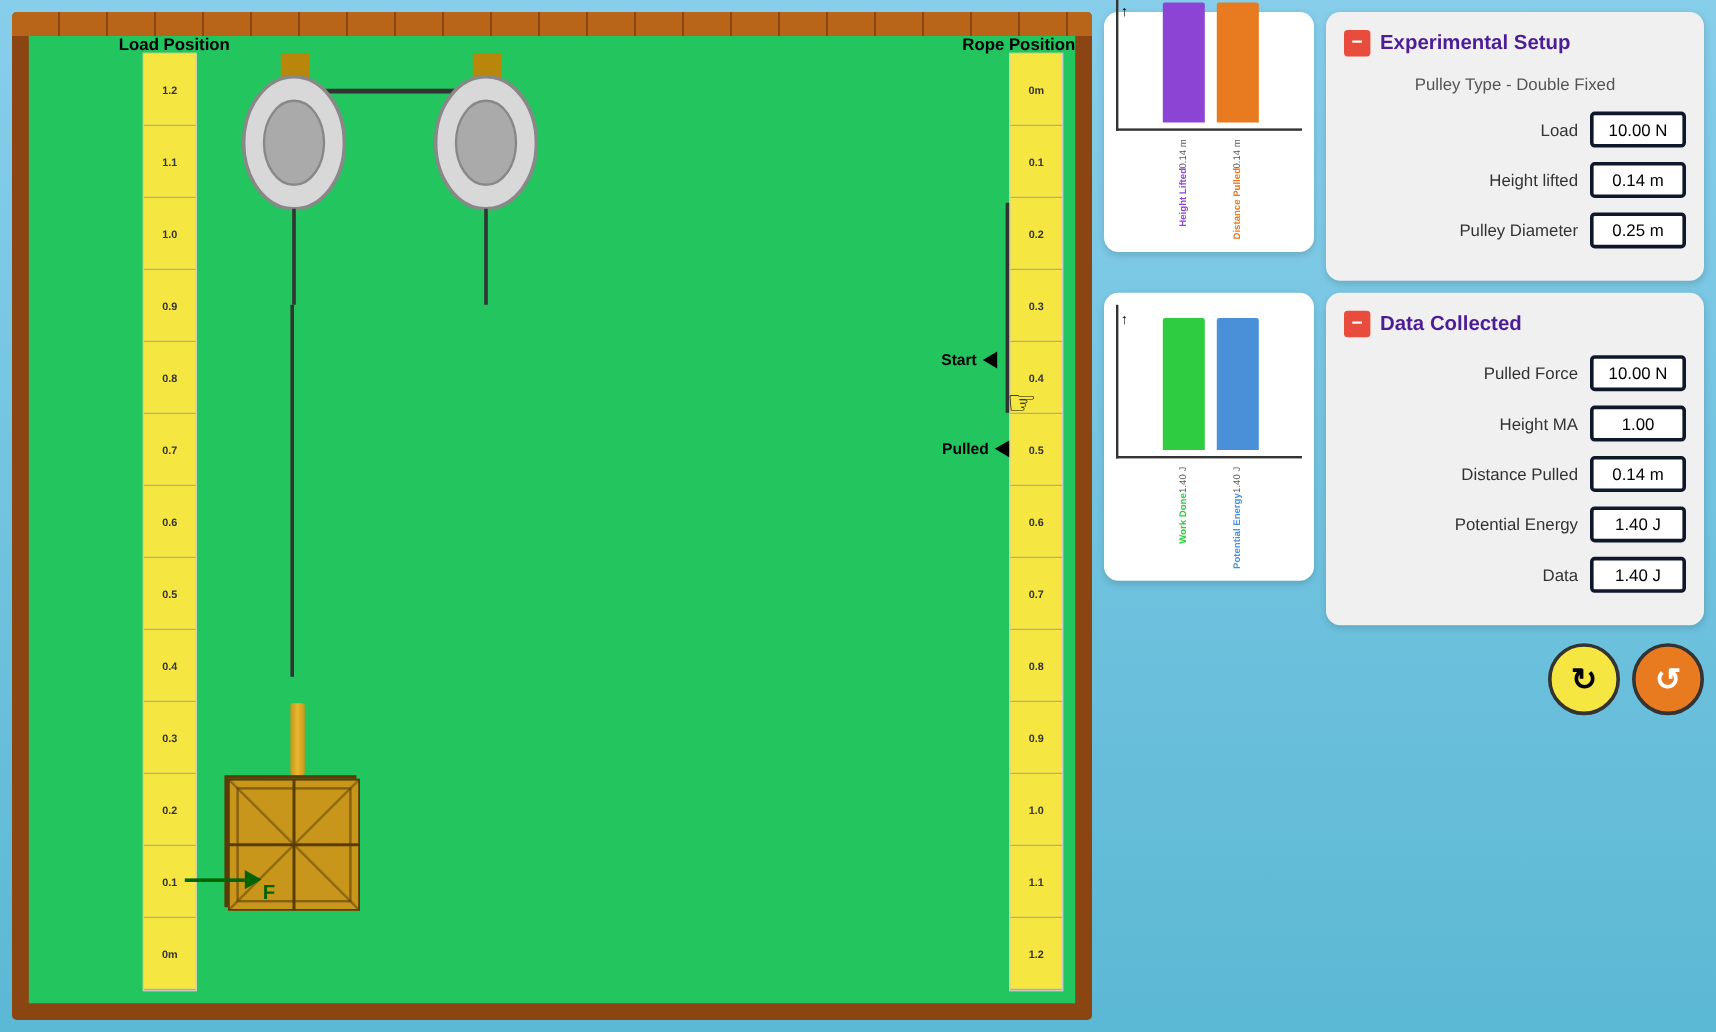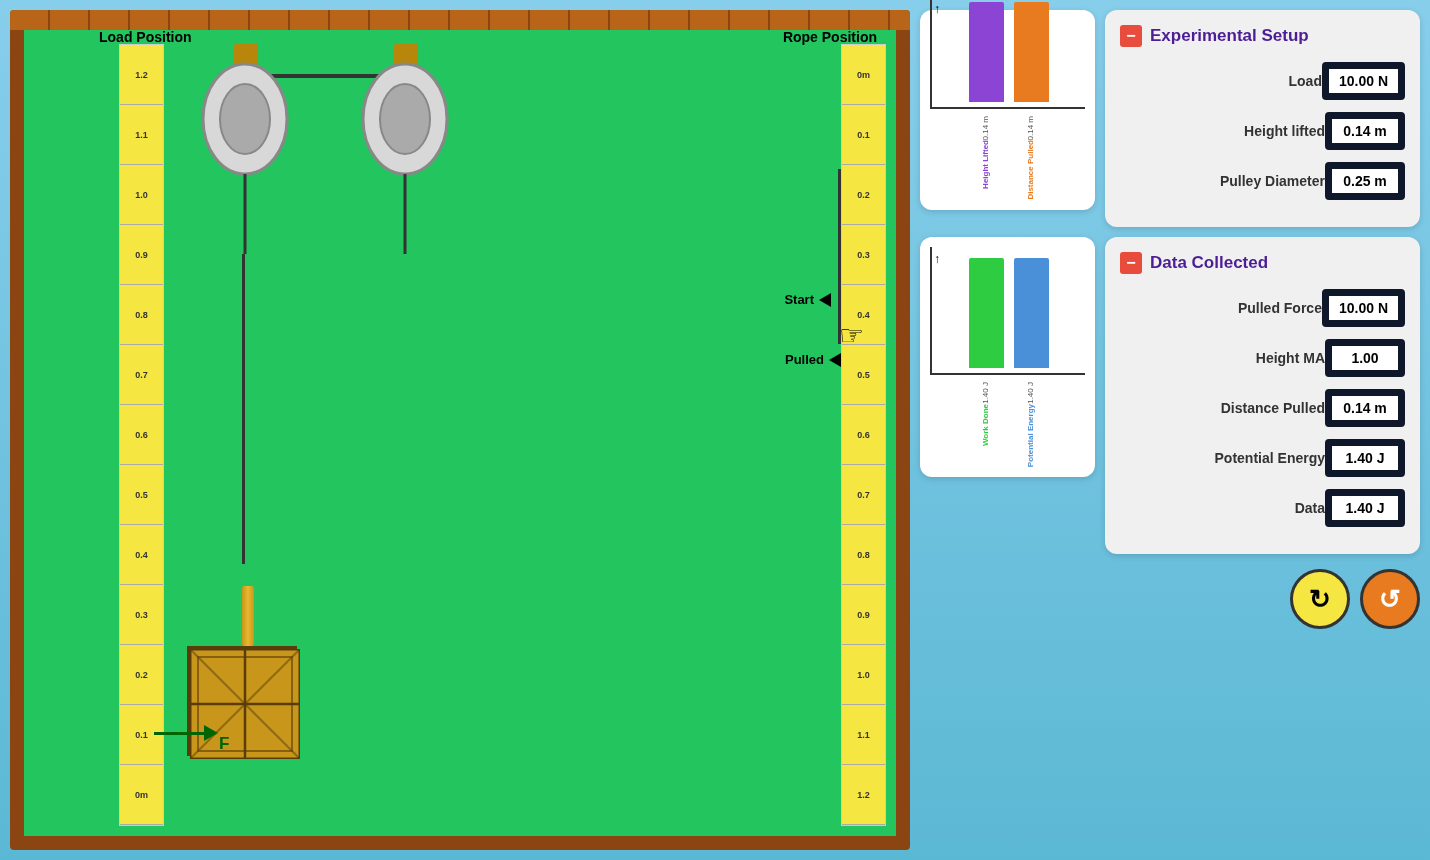--- a/index.html
+++ b/index.html
@@ -80,21 +80,21 @@
     .label-load-pos {
       position: absolute;
       left: 75px;
       top: 5px;
       font-size: 14px;
       font-weight: bold;
       color: #000;
     }
     .label-rope-pos {
       position: absolute;
-      right: 19px;
+      right: 0;
       top: 5px;
       font-size: 14px;
       font-weight: bold;
       color: #000;
     }
 
     
     .crate {
       position: absolute;
       bottom: 80px;
@@ -124,21 +124,21 @@
       top: 268px;
       display: flex;
       align-items: center;
       gap: 5px;
       font-size: 13px;
       font-weight: bold;
     }
     .pulled-label {
       position: absolute;
       right: 55px;
-      top: 328px;
+      top: 342px;
       display: flex;
       align-items: center;
       gap: 5px;
       font-size: 13px;
       font-weight: bold;
     }
     .arrow-pointer {
       width: 0;
       height: 0;
       border-top: 7px solid transparent;
@@ -226,36 +226,36 @@
     .panel-title {
       font-weight: bold;
       font-size: 17px;
       color: #4c1d95;
     }
     .panel-row {
       display: flex;
       align-items: center;
       justify-content: flex-end;
       margin-bottom: 12px;
-      font-weight: bold;
     }
     .panel-row-label {
       font-size: 14px;
       color: #333;
       text-align: right;
       flex: 1;
     }
     .panel-row-value {
       background: white;
-      border: 7px solid #0f172a;
+      border: 3px solid #0f172a;
       border-radius: 4px;
       padding: 4px 10px;
       font-size: 14px;
       min-width: 80px;
       text-align: center;
+      margin-left: 10px;
     }
     .panel-subtext {
       font-size: 14px;
       color: #555;
       text-align: center;
       margin-bottom: 15px;
     }
 
     
     .bottom-right {
@@ -415,20 +415,21 @@
           <div style="font-size:8px;writing-mode:vertical-rl;transform:rotate(180deg);color:#E87A20;font-weight:bold;">Distance Pulled</div>
         </div>
       </div>
     </div>
 
     <div class="info-panel">
       <div class="panel-header">
         <div class="panel-header-icon">−</div>
         <div class="panel-title">Experimental Setup</div>
       </div>
+      <div class="panel-subtext">Pulley Type - Double Fixed</div>
       <div class="panel-row">
         <div class="panel-row-label">Load</div>
         <div class="panel-row-value">10.00 N</div>
       </div>
       <div class="panel-row">
         <div class="panel-row-label">Height lifted</div>
         <div class="panel-row-value">0.14 m</div>
       </div>
       <div class="panel-row">
         <div class="panel-row-label">Pulley Diameter</div>

